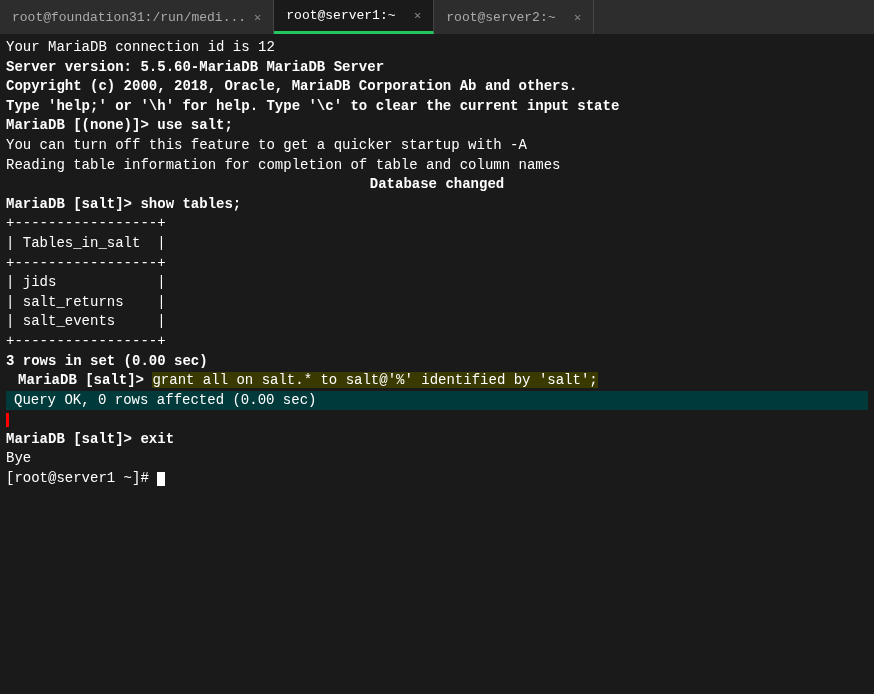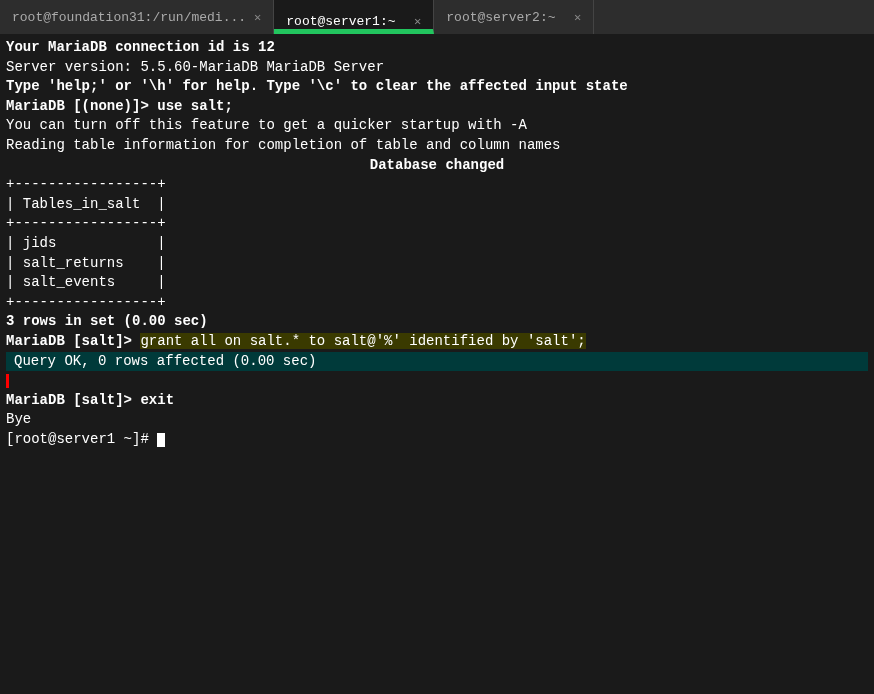--- a/index.html
+++ b/index.html
@@ -42,22 +42,21 @@
       border-right: 1px solid #444;
       cursor: pointer;
       gap: 8px;
       min-width: 160px;
       white-space: nowrap;
     }
 
     .tab.active {
       background: #1a1a1a;
       color: #ffffff;
-      border-bottom: 5px solid #22c55e;
-      align-items: flex-end;
+      border-bottom: 3px solid #22c55e;
     }
 
     .tab-close {
       font-size: 12px;
       color: #888;
       cursor: pointer;
       margin-left: auto;
     }
 
     .terminal-content {
@@ -72,20 +71,21 @@
     }
 
     .line {
       white-space: pre;
       display: block;
     }
 
     .highlight-cmd {
       background: #3a3a00;
       color: #ffffff;
+      margin-left: 12px;
     }
 
     .cursor {
       display: inline-block;
       width: 8px;
       height: 14px;
       background: #ffffff;
       vertical-align: text-bottom;
     }
 
@@ -111,31 +111,33 @@
         <span>root@server1:~</span>
         <span class="tab-close">✕</span>
       </div>
       <div class="tab">
         <span>root@server2:~</span>
         <span class="tab-close">✕</span>
       </div>
     </div>
   <div class="terminal-content">
 
-  <span class="line" style="font-weight: bold;">Your MariaDB connection id is 12</span>
-      <span class="line" style="font-weight: normal;">Server version: 5.5.60-MariaDB MariaDB Server</span>
+  <span class="line" style="font-weight: normal;">Your MariaDB connection id is 12</span>
+      <span class="line" style="font-weight: bold;">Server version: 5.5.60-MariaDB MariaDB Server</span>
       <span class="line"></span>
+      <span class="line" style="font-weight: bold;">Copyright (c) 2000, 2018, Oracle, MariaDB Corporation Ab and others.</span>
       <span class="line"></span>
-      <span class="line" style="font-weight: bold;">Type 'help;' or '\h' for help. Type '\c' to clear the affected input state</span>
+      <span class="line" style="font-weight: bold;">Type 'help;' or '\h' for help. Type '\c' to clear the current input state</span>
       <span class="line"></span>
       <span class="line" style="font-weight: bold;">MariaDB [(none)]&gt; use salt;</span>
       <span class="line">You can turn off this feature to get a quicker startup with -A</span>
       <span class="line">Reading table information for completion of table and column names</span>
       <span class="line"></span>
       <span class="line" style="font-weight: bold; text-align: center;">Database changed</span>
+      <span class="line" style="font-weight: bold;">MariaDB [salt]&gt; show tables;</span>
       <span class="line">+-----------------+</span>
       <span class="line">| Tables_in_salt  |</span>
       <span class="line">+-----------------+</span>
       <span class="line">| jids            |</span>
       <span class="line">| salt_returns    |</span>
       <span class="line">| salt_events     |</span>
       <span class="line">+-----------------+</span>
       <span class="line" style="font-weight: bold;">3 rows in set (0.00 sec)</span>
       <span class="line"></span>
       <span class="line highlight-cmd" style="background: transparent;"><span style="background: transparent; color: rgb(255, 255, 255); font-weight: bold;">MariaDB [salt]&gt; </span><span style="background: rgb(58, 58, 0); color: rgb(255, 255, 255);">grant all on salt.* to salt@'%' identified by 'salt';</span></span>

